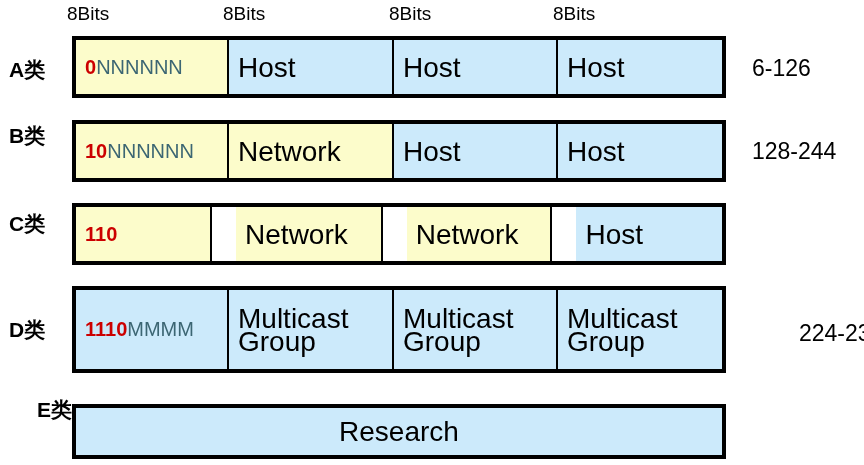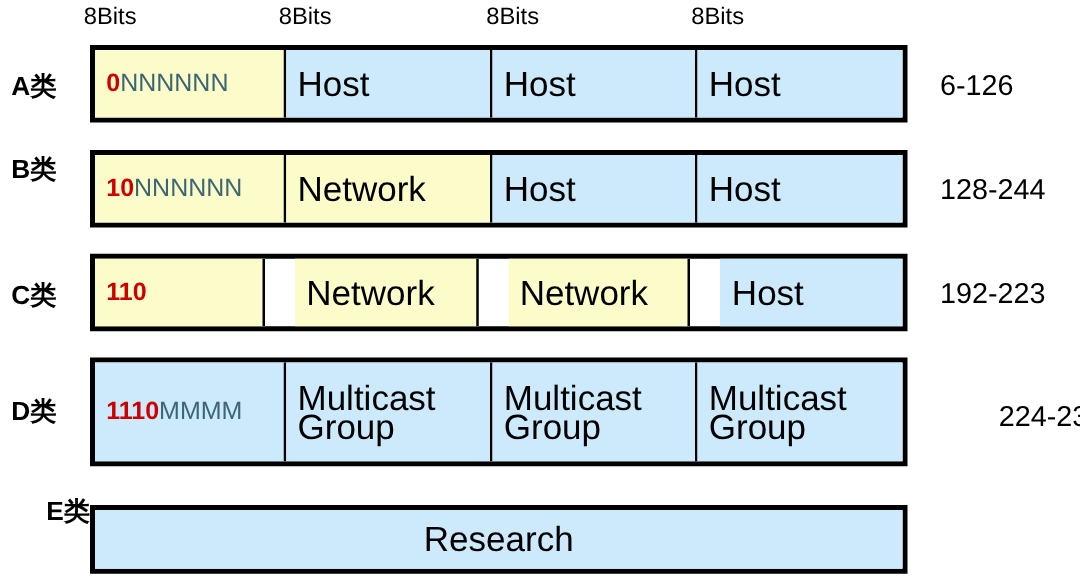--- a/index.html
+++ b/index.html
@@ -169,36 +169,35 @@
       </div>
     <div class="cell fill-blue col-2">
         <span class="cell-text">Host</span>
       </div>
     <div class="cell fill-blue col-3">
         <span class="cell-text">Host</span>
       </div>
   </div>
   <div class="range-label" style="top:138px;">128-244</div>
 
-  <div class="class-label" style="top:225px;">C类</div>
+  <div class="class-label" style="top:212px;">C类</div>
   <div class="row-box" id="row-c">
     <div class="cell fill-yellow col-0 bits-cell">
       <span class="bits-prefix">110</span>
     </div>
     <div class="cell fill-yellow col-1">
         <span class="cell-text">Network</span>
       </div>
     <div class="cell fill-yellow col-2">
         <span class="cell-text">Network</span>
       </div>
     <div class="cell fill-blue col-3">
         <span class="cell-text">Host</span>
       </div>
   </div>
-  <div class="range-label" style="top:221px;">192-223</div>
 
   <div class="class-label" style="top:318px;">D类</div>
   <div class="row-box" id="row-d">
     <div class="cell fill-blue col-0 bits-cell">
       <span class="bits-prefix">1110</span>
         <span class="bits-suffix">MMMM</span>
     </div>
     <div class="cell fill-blue col-1">
         <span class="cell-text">Multicast
 Group</span>

